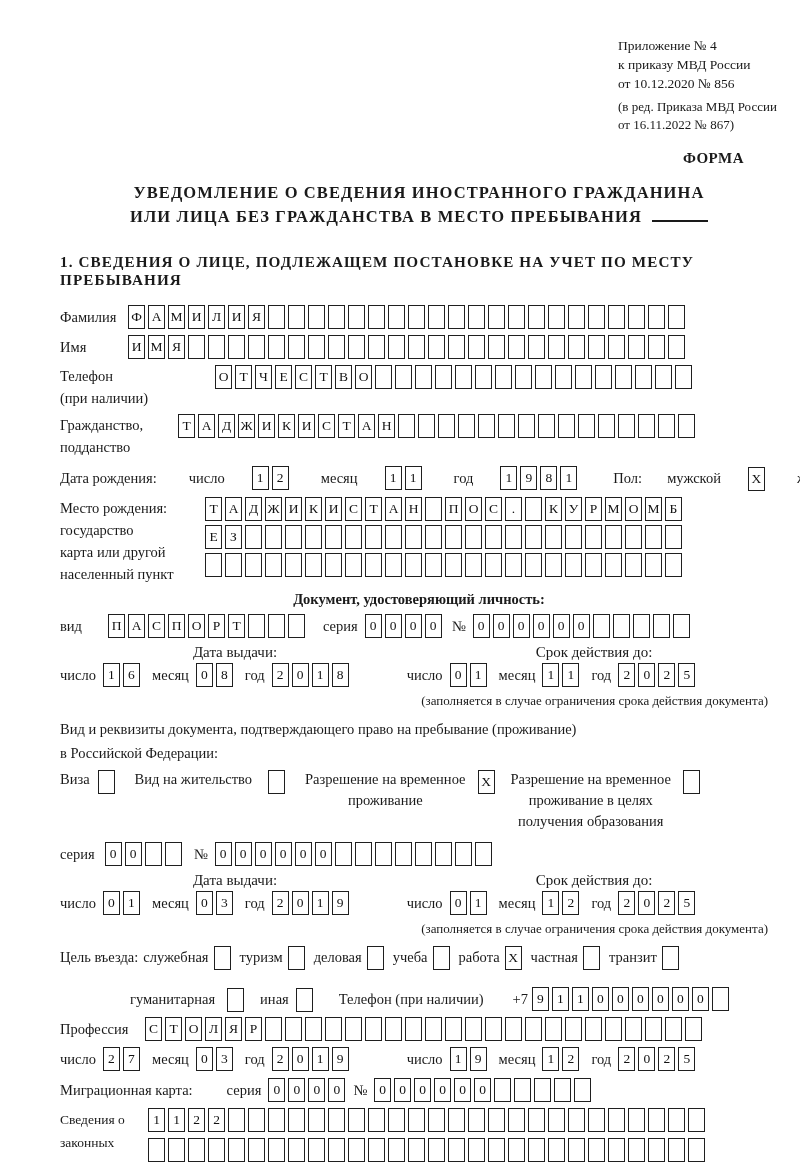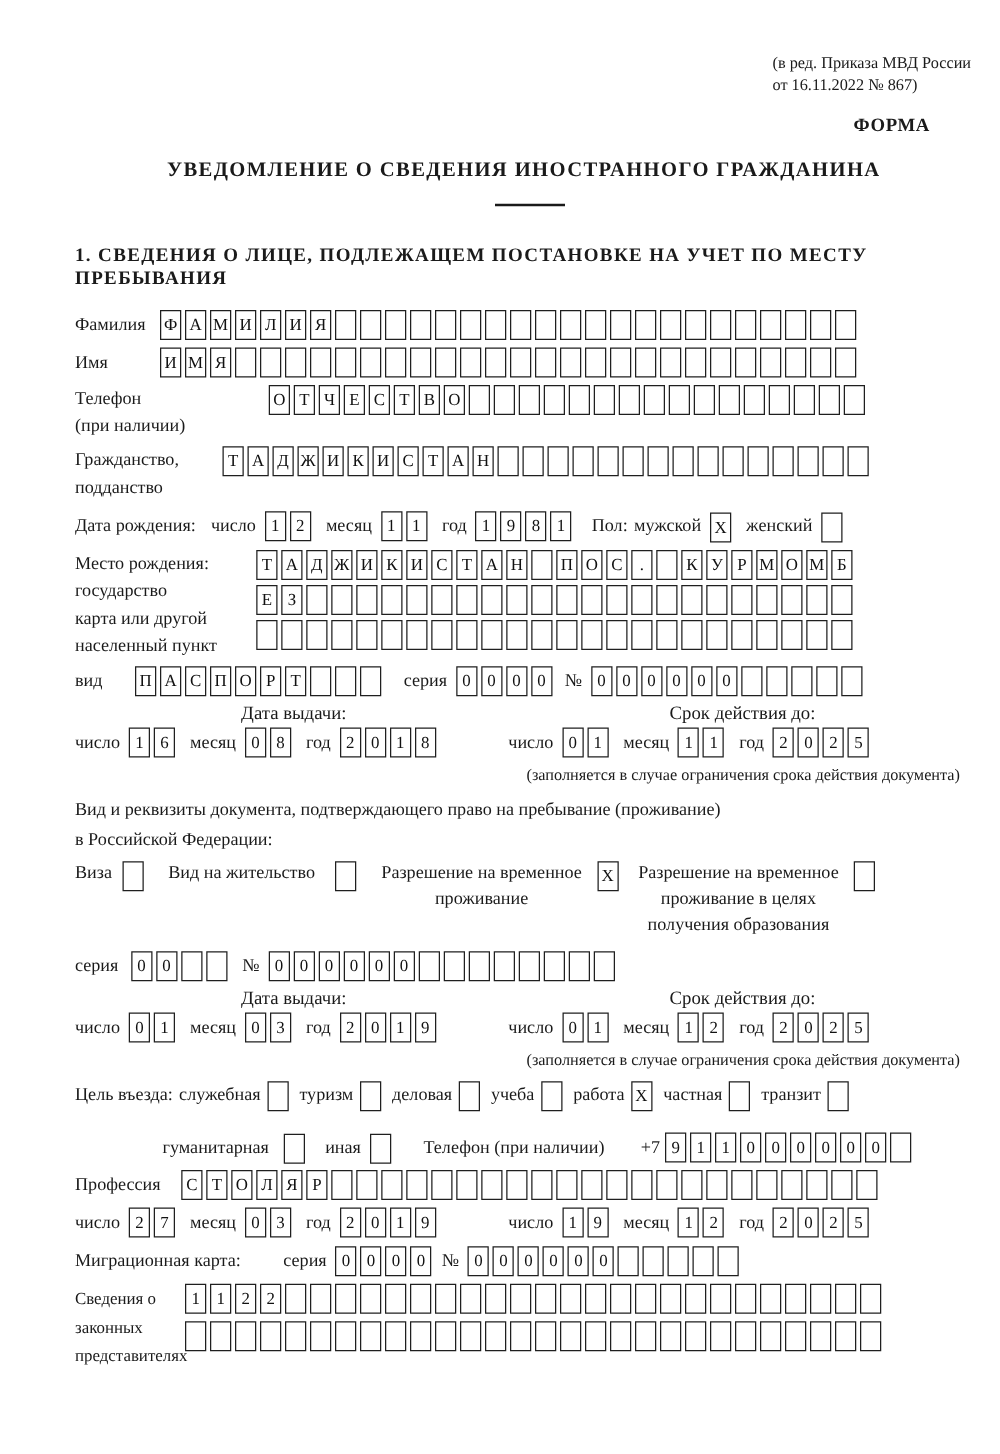--- a/index.html
+++ b/index.html
@@ -60,29 +60,34 @@
   .ml8 { margin-left: 8px; } .ml12 { margin-left: 12px; } .ml16 { margin-left: 16px; } .ml20 { margin-left: 20px; }
 
   .purpose .sub { margin: 0 5px 12px 9px; }
   .hum-row { padding-left: 70px; }
 </style>
 </head>
 <body>
 
 <div class="page">
 
+  <div class="annex">
+    <div>Приложение № 4</div>
+    <div>к приказу МВД России</div>
+    <div>от 10.12.2020 № 856</div>
+  </div>
   <div class="annex-note">
     <div>(в ред. Приказа МВД России</div>
     <div>от 16.11.2022 № 867)</div>
   </div>
   <div class="forma">ФОРМА</div>
 
   <div class="title">
     <div>УВЕДОМЛЕНИЕ О СВЕДЕНИЯ ИНОСТРАННОГО ГРАЖДАНИНА</div>
-    <div><span class="title-underline"></span></div>
+    <div><span>ИЛИ ЛИЦА БЕЗ ГРАЖДАНСТВА В МЕСТО ПРЕБЫВАНИЯ</span><span class="title-underline"></span></div>
   </div>
 
   <div class="section-heading">1. СВЕДЕНИЯ О ЛИЦЕ, ПОДЛЕЖАЩЕМ ПОСТАНОВКЕ НА УЧЕТ ПО МЕСТУ ПРЕБЫВАНИЯ</div>
 
   <div class="frow">
     <span class="lbl w68">Фамилия</span>
     <span class="cells">
         <span class="cell">Ф</span>
         <span class="cell">А</span>
         <span class="cell">М</span>
@@ -209,21 +214,21 @@
         <span class="cell"></span>
         <span class="cell"></span>
         <span class="cell"></span>
         <span class="cell"></span>
         <span class="cell"></span>
         <span class="cell"></span>
         <span class="cell"></span>
       </span>
   </div>
 
-  <div class="frow" style="margin-top:8px;">
+  <div class="frow" style="margin-top:8px;gap:20px;">
     <span class="lbl">Дата рождения:</span>
     <span class="sub">число</span>
     <span class="cells">
         <span class="cell">1</span>
         <span class="cell">2</span>
       </span>
     <span class="sub">месяц</span>
     <span class="cells">
         <span class="cell">1</span>
         <span class="cell">1</span>
@@ -324,20 +329,21 @@
           <span class="cell"></span>
           <span class="cell"></span>
           <span class="cell"></span>
           <span class="cell"></span>
           <span class="cell"></span>
           <span class="cell"></span>
         </div>
     </div>
   </div>
 
+  <div class="center-head">Документ, удостоверяющий личность:</div>
 
   <div class="frow">
     <span class="lbl w48">вид</span>
     <span class="cells">
         <span class="cell">П</span>
         <span class="cell">А</span>
         <span class="cell">С</span>
         <span class="cell">П</span>
         <span class="cell">О</span>
         <span class="cell">Р</span>

